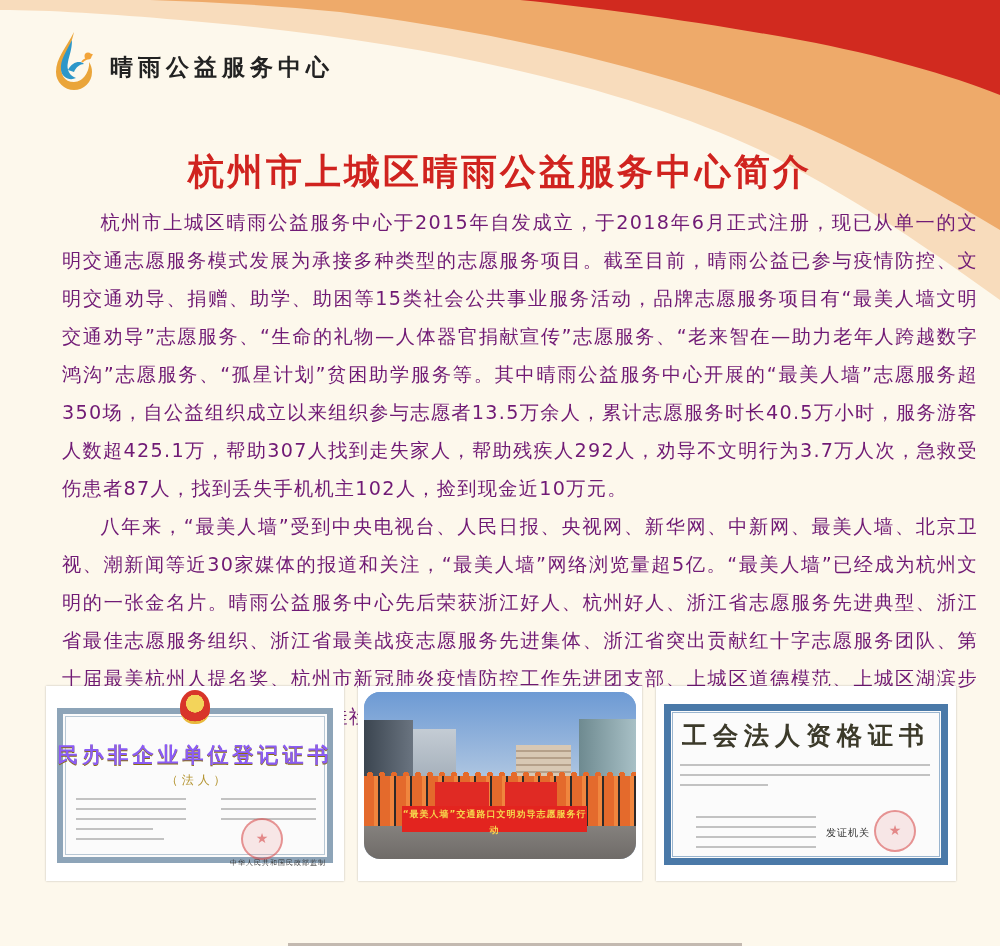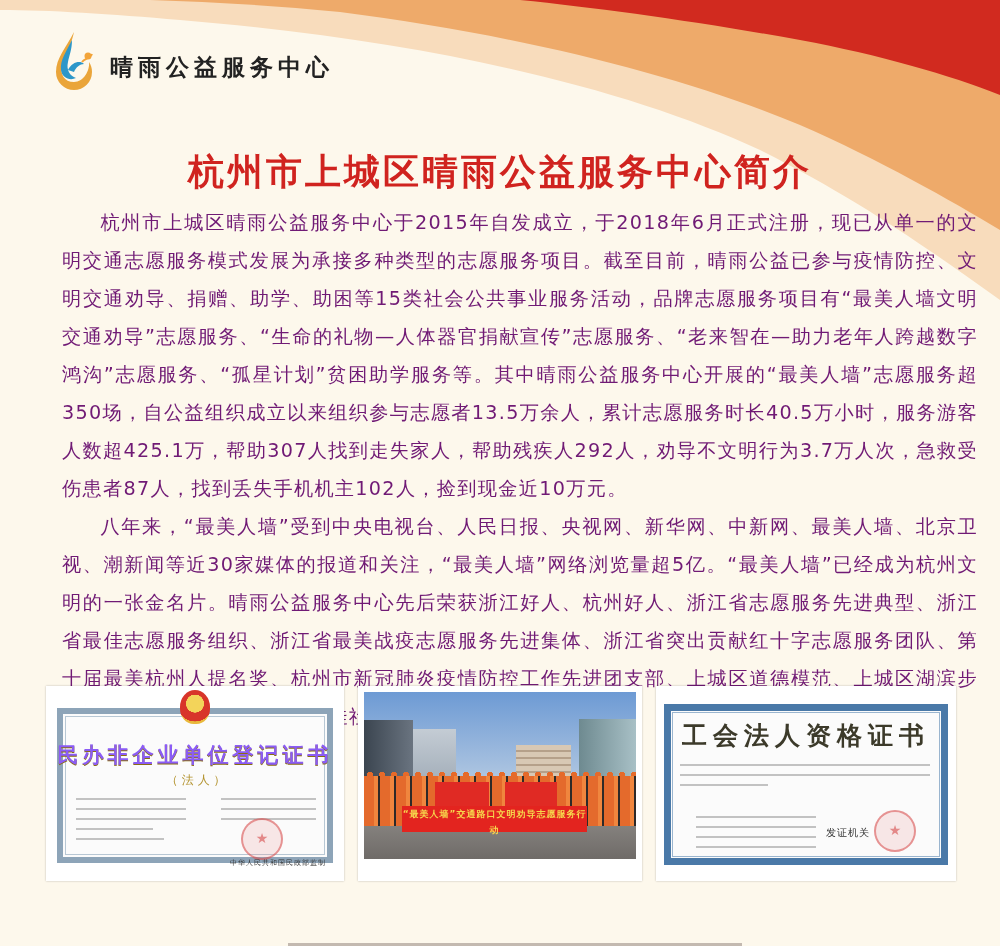--- a/index.html
+++ b/index.html
@@ -69,21 +69,21 @@
   .cert-lines { position: absolute; }
   .cert-line { height: 2px; background: #9d9d9d; margin-bottom: 8px; opacity: 0.6; }
   .seal {
     position: absolute; width: 42px; height: 42px; border-radius: 50%;
     border: 2px solid rgba(214, 74, 74, 0.55); background: rgba(233, 140, 140, 0.18);
   }
   .seal::after { content: "★"; position: absolute; left: 0; right: 0; top: 10px; text-align: center; color: rgba(214,74,74,0.6); font-size: 14px; }
   .cert-foot { position: absolute; font-size: 7px; color: #333; letter-spacing: 1px; }
 
   
-  .photo { position: absolute; left: 6px; top: 6px; right: 6px; bottom: 22px; overflow: hidden; background: #7ea7d8; }
+  .photo { position: absolute; left: 6px; top: 6px; right: 6px; bottom: 22px; overflow: hidden; background: #7ea7d8; border-radius: 16px; }
   .sky { position: absolute; inset: 0; background: linear-gradient(#6d9ad4, #b9cde3 60%, #d6dde6); }
   .bldg { position: absolute; bottom: 40%; }
   .ground { position: absolute; left: 0; right: 0; bottom: 0; height: 30%; background: linear-gradient(#8f8c88, #6f6b68); }
   .crowd { position: absolute; left: 0; right: 0; bottom: 20%; height: 30%; background: repeating-linear-gradient(90deg, #e46a2c 0 10px, #f0863e 10px 14px, #2e2a28 14px 16px); }
   .crowd-heads { position: absolute; left: 0; right: 0; bottom: 48%; height: 8px; background: repeating-radial-gradient(circle at 6px 4px, #e56a2a 0 3px, transparent 3px 10px); background-size: 12px 8px; }
   .flag { position: absolute; background: #e02a24; }
   .banner {
     position: absolute; left: 14%; width: 68%; bottom: 16%; height: 26px; background: #e3241f;
     color: #f6d54c; font-size: 9px; font-weight: bold; text-align: center; line-height: 16px; letter-spacing: 1px;
   }

